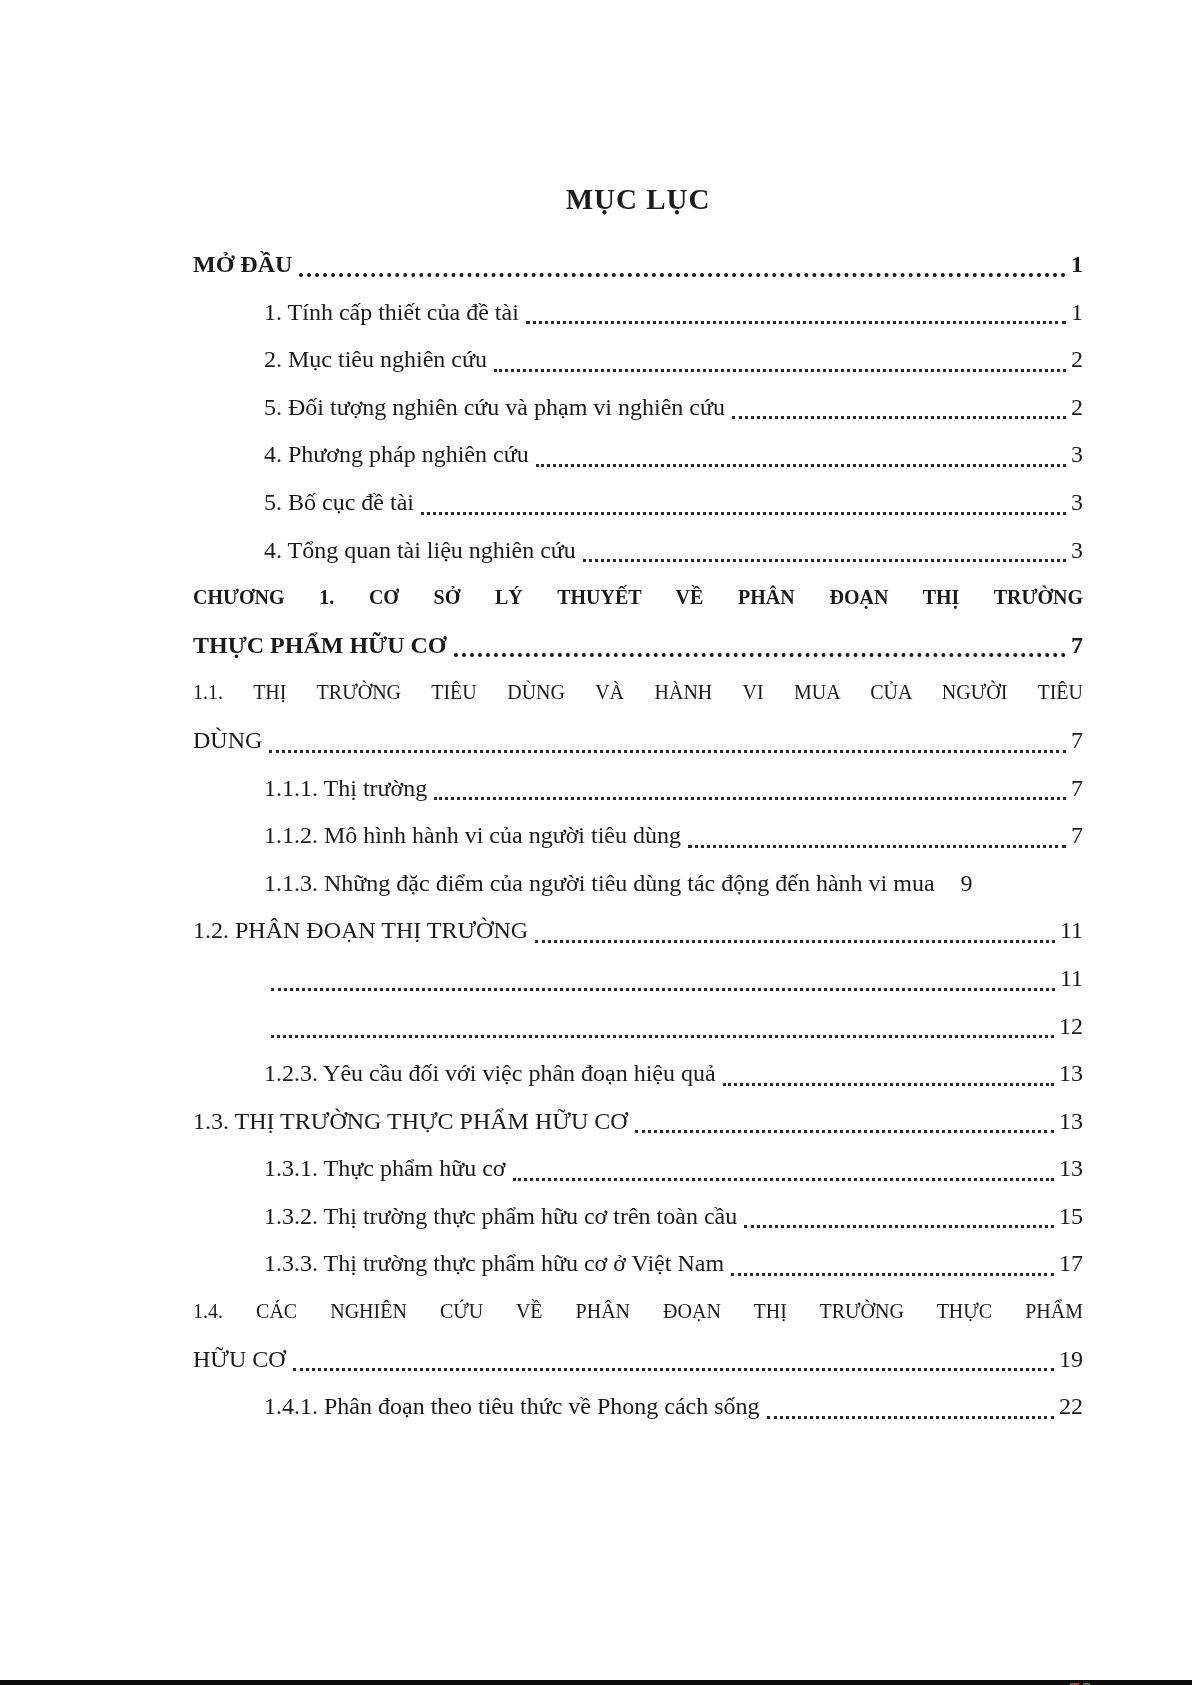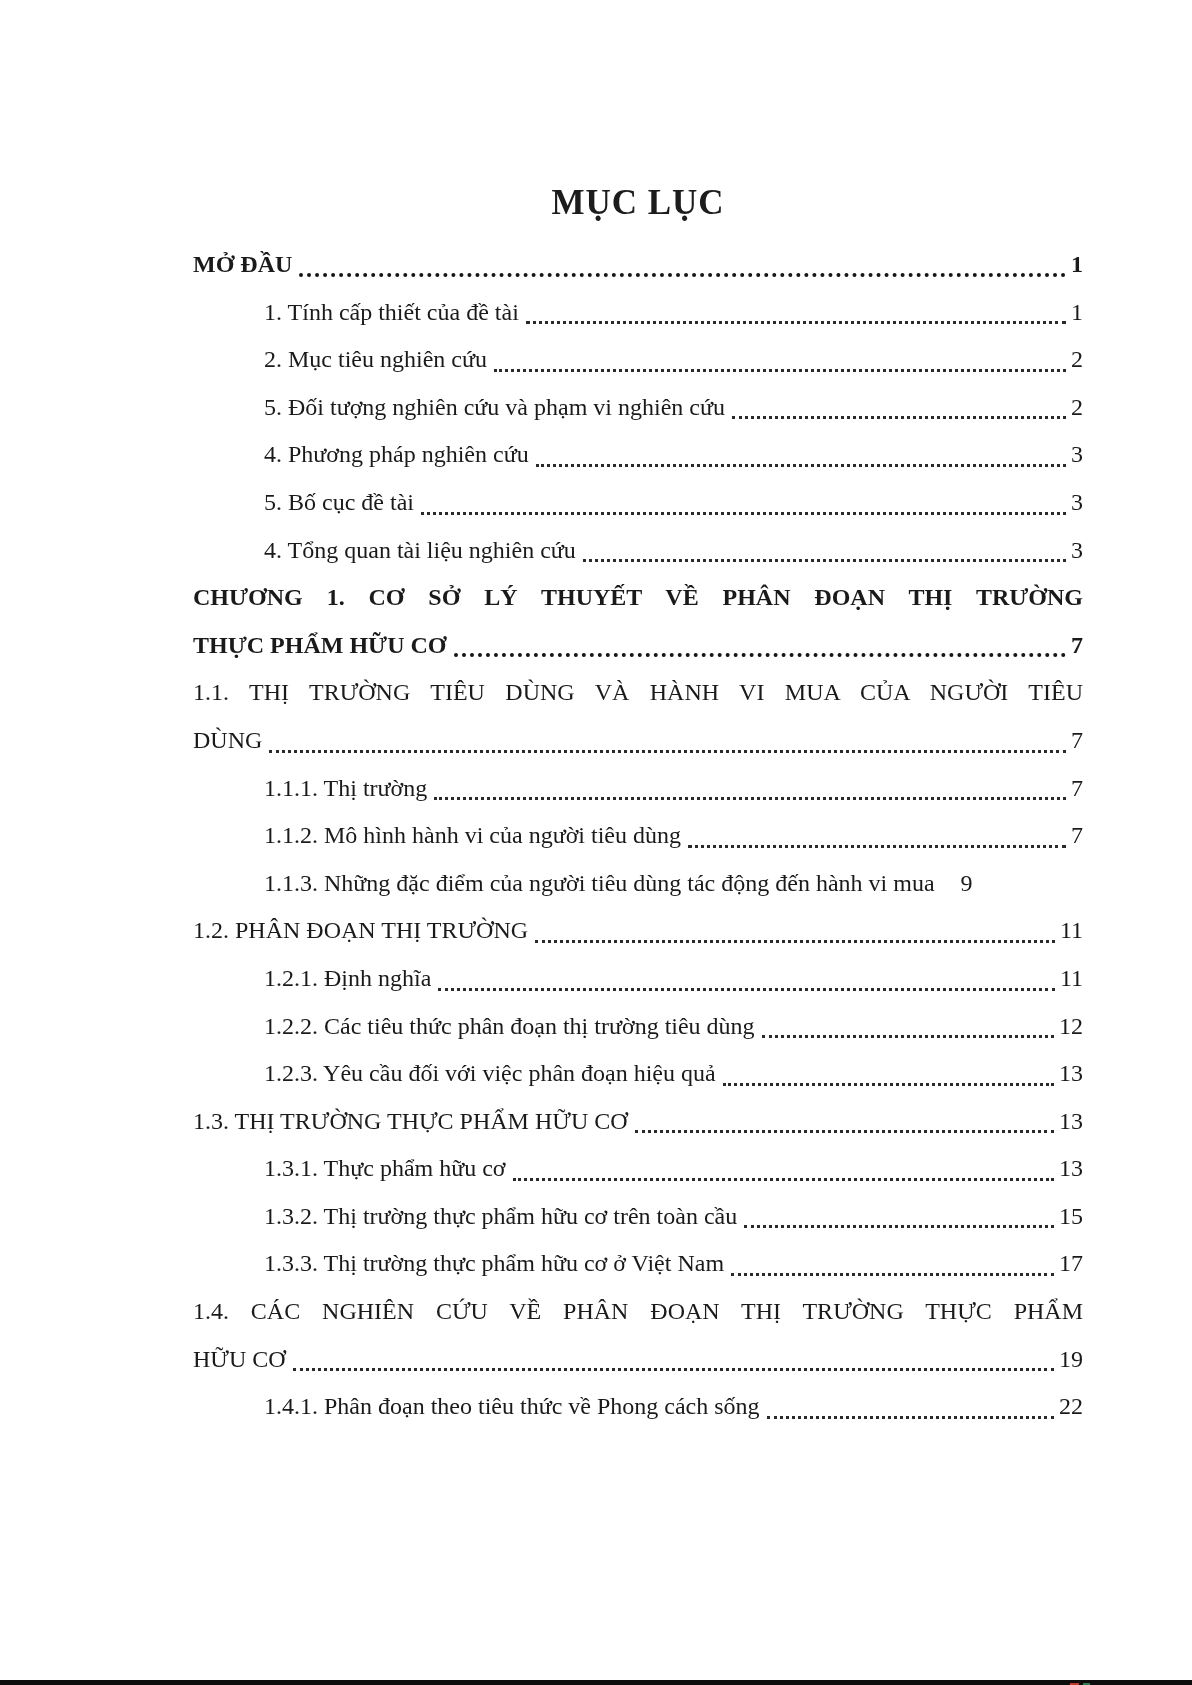--- a/index.html
+++ b/index.html
@@ -15,21 +15,21 @@
     overflow: hidden;
     font-family: "Liberation Serif", "DejaVu Serif", serif;
     color: #1a1a1a;
   }
   .doc-title {
     position: absolute;
     top: 183px;
     left: 193px;
     width: 890px;
     text-align: center;
-    font-size: 35px;
+    font-size: 29px;
     font-weight: bold;
     letter-spacing: 1px;
     color: #1c1c1c;
   }
   .toc {
     position: absolute;
     top: 241px;
     left: 193px;
     width: 890px;
   }
@@ -57,21 +57,21 @@
     border-bottom-color: #161616;
   }
   .toc-leader.no-dots {
     border-bottom: none;
   }
   .toc-row.gap-only .toc-leader { flex: 0 0 14px; }
   .toc-page { flex: 0 0 auto; }
   .toc-justify {
     height: 47.6px;
     line-height: 47.6px;
-    font-size: 24px;
+    font-size: 20px;
     text-align: justify;
     text-align-last: justify;
     white-space: normal;
     overflow: hidden;
   }
   .toc-justify.bold { font-weight: bold; }
   .footer-bar {
     position: absolute;
     left: 0;
     bottom: 0;
@@ -155,26 +155,24 @@
         <span class="toc-label">1.1.3. Những đặc điểm của người tiêu dùng tác động đến hành vi mua</span>
         <span class="toc-leader no-dots"></span>
         <span class="toc-page">9</span>
       </div>
       <div class="toc-row">
         <span class="toc-label">1.2. PHÂN ĐOẠN THỊ TRƯỜNG</span>
         <span class="toc-leader"></span>
         <span class="toc-page">11</span>
       </div>
       <div class="toc-row indent1">
-        <span class="toc-label">1.2.1. Định nghĩa</span>
         <span class="toc-leader"></span>
         <span class="toc-page">11</span>
       </div>
       <div class="toc-row indent1">
-        <span class="toc-label">1.2.2. Các tiêu thức phân đoạn thị trường tiêu dùng</span>
         <span class="toc-leader"></span>
         <span class="toc-page">12</span>
       </div>
       <div class="toc-row indent1">
         <span class="toc-label">1.2.3. Yêu cầu đối với việc phân đoạn hiệu quả</span>
         <span class="toc-leader"></span>
         <span class="toc-page">13</span>
       </div>
       <div class="toc-row">
         <span class="toc-label">1.3. THỊ TRƯỜNG THỰC PHẨM HỮU CƠ</span>

